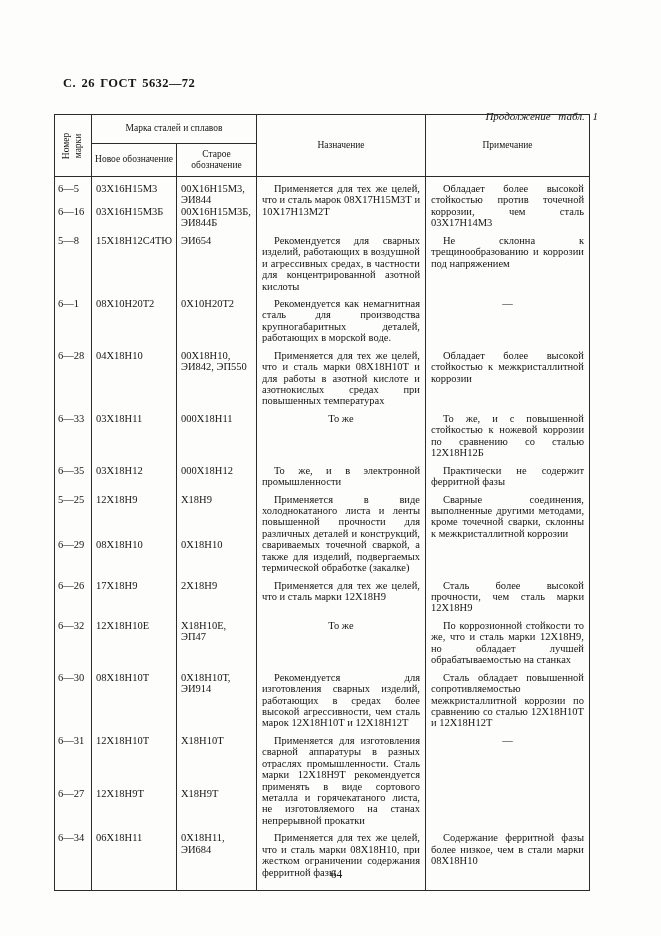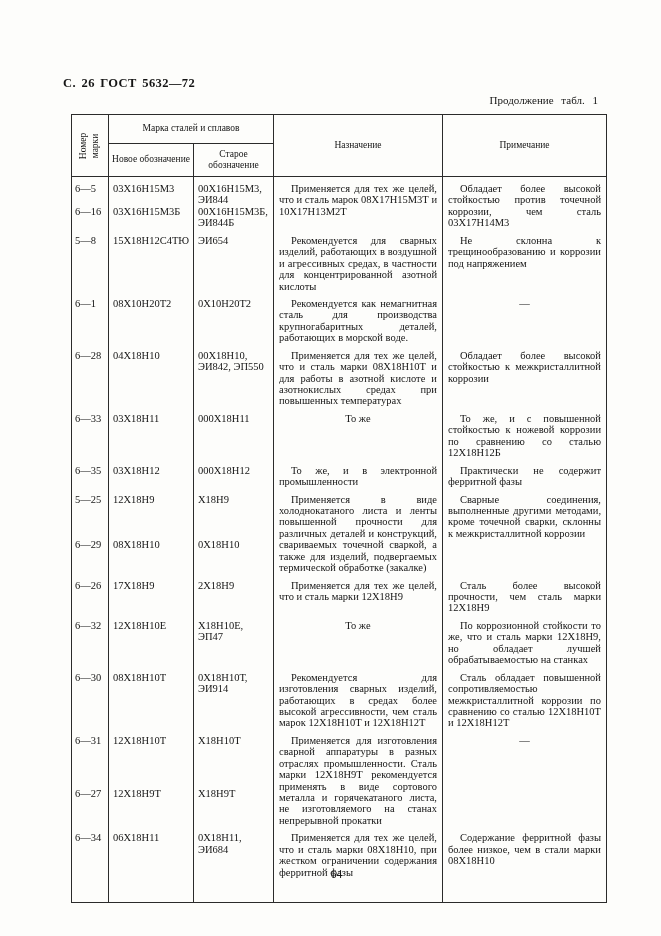--- a/index.html
+++ b/index.html
@@ -6,25 +6,25 @@
   body{
     width:661px;height:936px;position:relative;overflow:hidden;
     background:#fdfdfb;color:#151515;
     font-family:"Liberation Serif","DejaVu Serif",serif;
   }
   .page-header{
     position:absolute;left:63px;top:76px;
     font-weight:bold;font-size:12.5px;letter-spacing:.4px;word-spacing:2px;
   }
   .continuation{
-    position:absolute;right:63px;top:94px;
-    font-size:11px;word-spacing:5px;margin-left:35px;
+    position:absolute;right:63px;top:110px;
+    font-style:italic;font-size:11px;word-spacing:5px;margin-left:35px;
   }
   table.grades{
-    position:absolute;left:71px;top:114px;width:535px;
+    position:absolute;left:54px;top:114px;width:535px;
     border-collapse:collapse;table-layout:fixed;
     font-size:10.5px;line-height:1.09;
     border:1px solid #2b2b2b;
   }
   col.c1{width:37px}
   col.c2{width:85px}
   col.c3{width:80px}
   col.c4{width:169px}
   col.c5{width:164px}
   thead th{
@@ -44,21 +44,21 @@
     border-left:1px solid #2b2b2b;border-right:1px solid #2b2b2b;
     vertical-align:top;padding:0 3px 0 3px;
   }
   tbody tr.gs td{padding-top:6px}
   td.c-num{padding-left:3px;white-space:nowrap}
   td.c-new,td.c-old{padding-left:4px;padding-right:4px}
   td.c-purpose,td.c-note{
     text-align:justify;text-indent:12px;padding-left:5px;padding-right:5px;font-family:Liberation Serif, serif;
   }
   td.ctr{text-align:center;text-indent:0}
-  tbody tr:last-child td{padding-bottom:24px}
+  tbody tr:last-child td{padding-bottom:12px}
   .page-number{
     position:absolute;left:12px;right:0;top:868px;
     text-align:center;font-size:11.5px;
   }
 </style>
 </head>
 <body>
 
 <div class="page-header">С. 26 ГОСТ 5632—72</div>
 <div class="continuation">Продолжение табл. 1</div>

